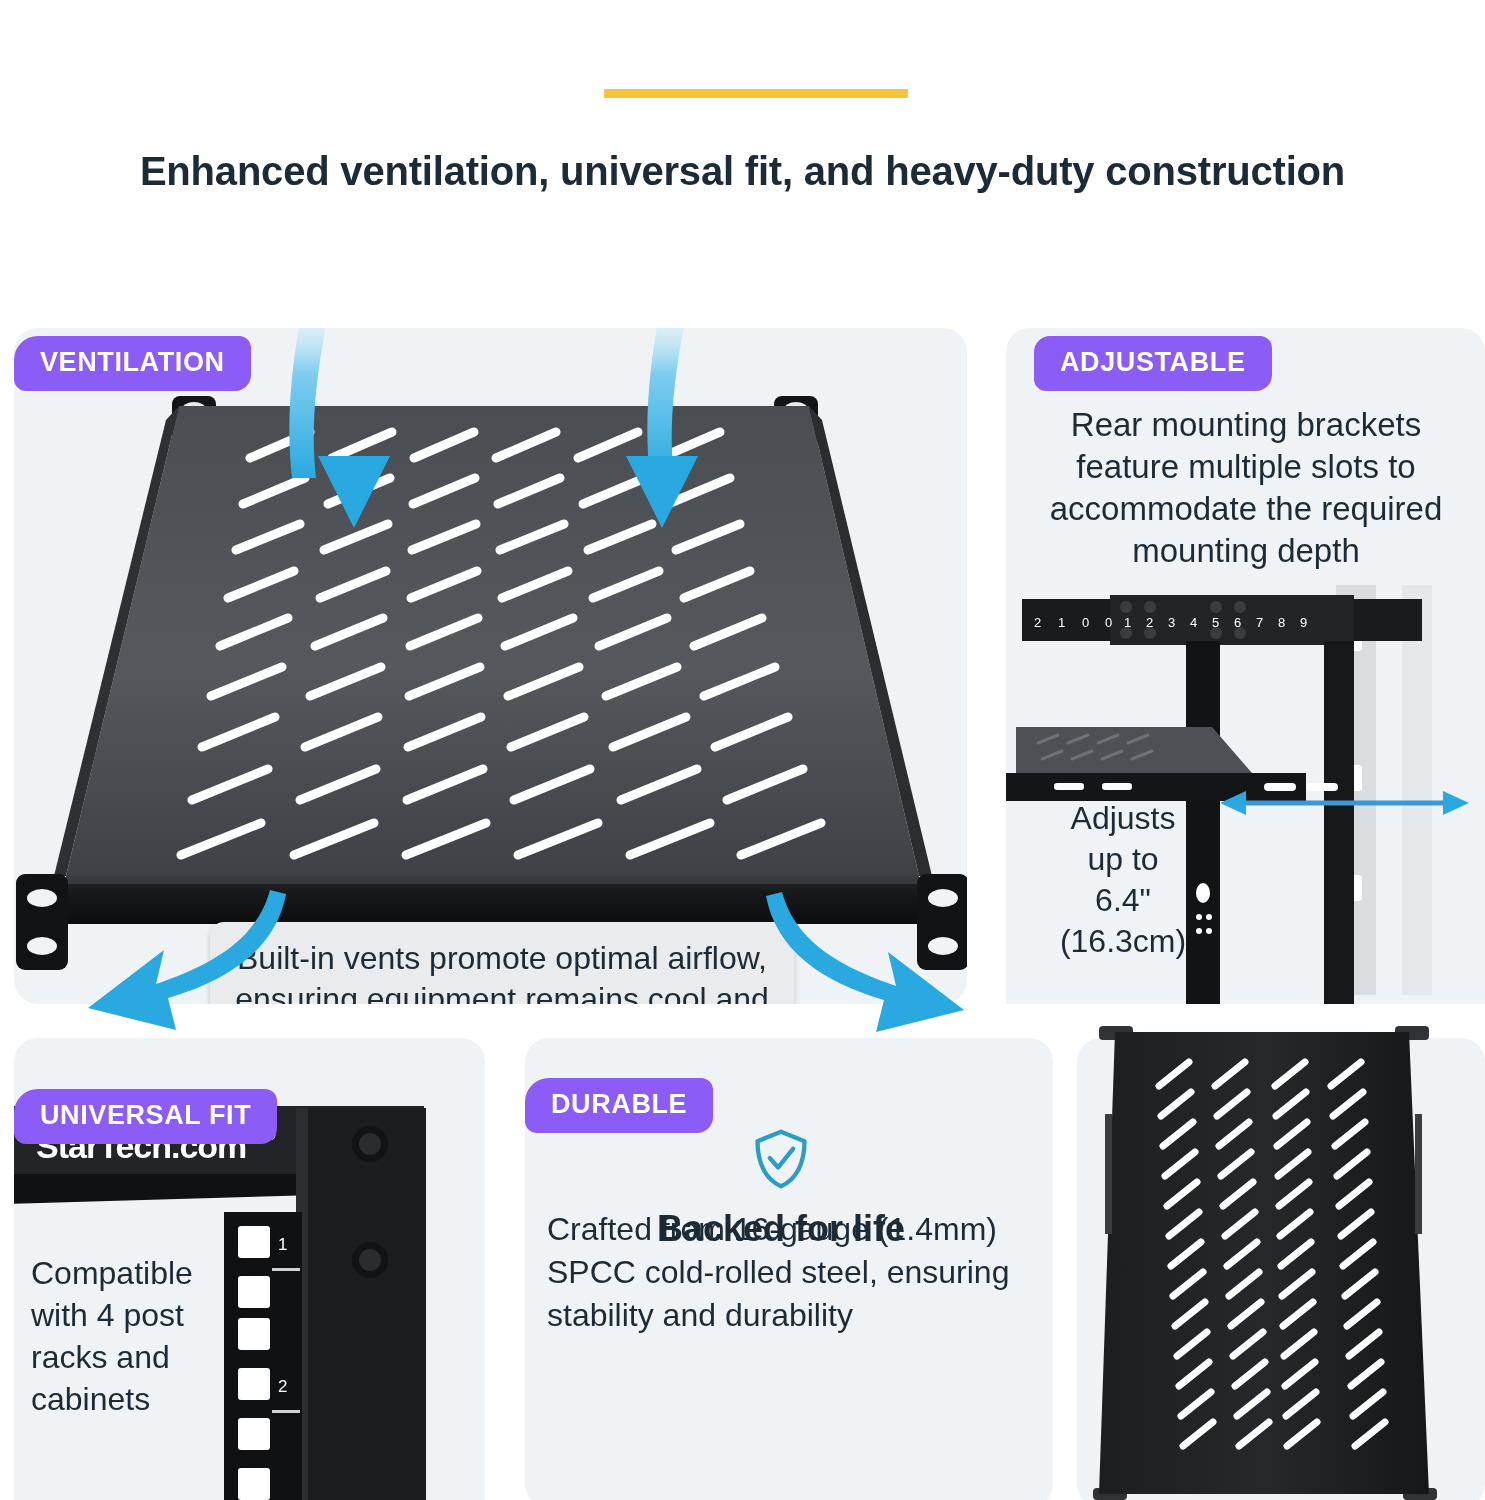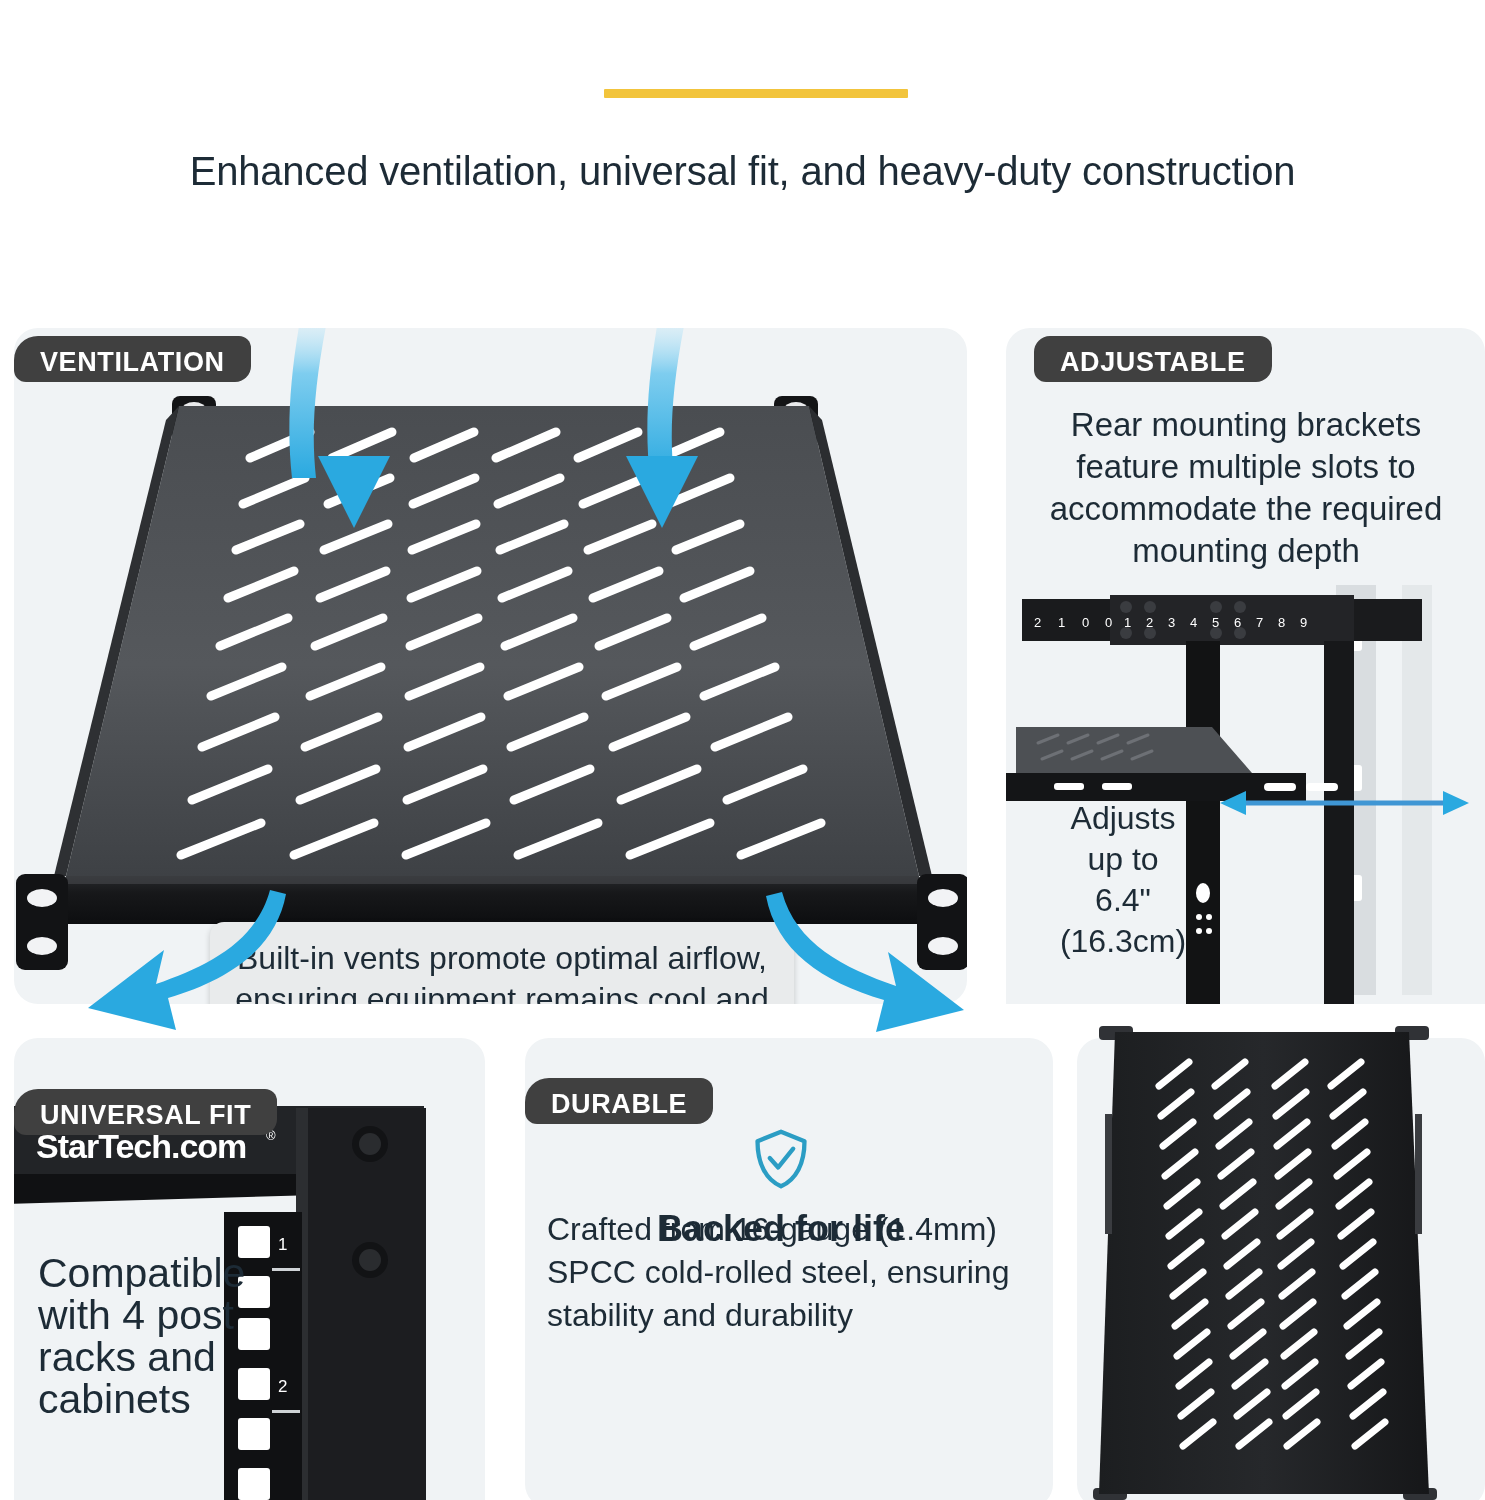--- a/index.html
+++ b/index.html
@@ -22,46 +22,46 @@
     color:#1d2b36;
     letter-spacing:-0.2px;
   }
   .hero-rule{
     position:absolute;left:604px;top:89px;width:304px;height:9px;
     background:#F2C43C;border-radius:1px;
   }
   .hero-sub{
     position:absolute;left:0;top:145px;width:1485px;
     text-align:center;
-    font-size:40px;line-height:52px;font-weight:400;color:#1d2b36;
+    font-size:40px;line-height:52px;font-weight:700;color:#1d2b36;
     letter-spacing:-0.2px;
   }
 
   
   .panel{
     position:absolute;
     background:#F0F3F5;
     border-radius:24px;
     overflow:hidden;
   }
   .panel-vent{left:14px;top:328px;width:953px;height:676px;}
   .panel-adj {left:1006px;top:328px;width:479px;height:676px;}
   .panel-uni {left:14px;top:1038px;width:471px;height:470px;}
   .panel-dur {left:525px;top:1038px;width:528px;height:470px;}
   .panel-shelf{left:1077px;top:1038px;width:408px;height:470px;background:#F0F3F5;border-radius:24px;}
 
   
   .badge{
     position:absolute;
-    background:#404040;
+    background:#8b5cf6;
     color:#ffffff;
     font-size:27px;
     font-weight:bold;
     letter-spacing:0.6px;
-    padding:11px 26px 4px 26px;
+    padding:11px 26px 13px 26px;
     border-radius:12px 12px 12px 12px;
     border-top-left-radius:16px;
     border-bottom-right-radius:16px;
     white-space:nowrap;
     z-index:8;
   }
   .badge-vent{left:14px;top:336px;border-top-left-radius:24px;}
   .badge-adj {left:1034px;top:336px;}
   .badge-uni {left:14px;top:1050px;border-top-left-radius:24px;margin-top:39px;}
   .badge-dur {left:525px;top:1050px;border-top-left-radius:24px;margin-top:28px;}
@@ -90,22 +90,22 @@
   }
   .adj-photo{position:absolute;left:1006px;top:575px;width:479px;height:429px;overflow:hidden;}
   .adj-measure{
     position:absolute;left:1034px;top:798px;width:178px;
     text-align:center;font-size:32px;line-height:41px;color:#1d2b36;z-index:7;
   }
 
   
   .uni-photo{position:absolute;left:14px;top:1100px;width:471px;height:408px;overflow:hidden;}
   .uni-text{
-    position:absolute;left:38px;top:1252px;width:210px;
-    font-size:41px;line-height:42px;color:#1d2b36;z-index:7;
+    position:absolute;left:31px;top:1252px;width:210px;
+    font-size:32px;line-height:42px;color:#1d2b36;z-index:7;
   }
 
   
   .dur-head{
     position:absolute;left:546px;top:1128px;width:470px;
     display:flex;align-items:center;gap:18px;flex-direction:column;
   }
   .dur-head-txt{font-size:36px;font-weight:bold;color:#1d2b36;}
   .dur-body{
     position:absolute;left:547px;top:1208px;width:490px;

